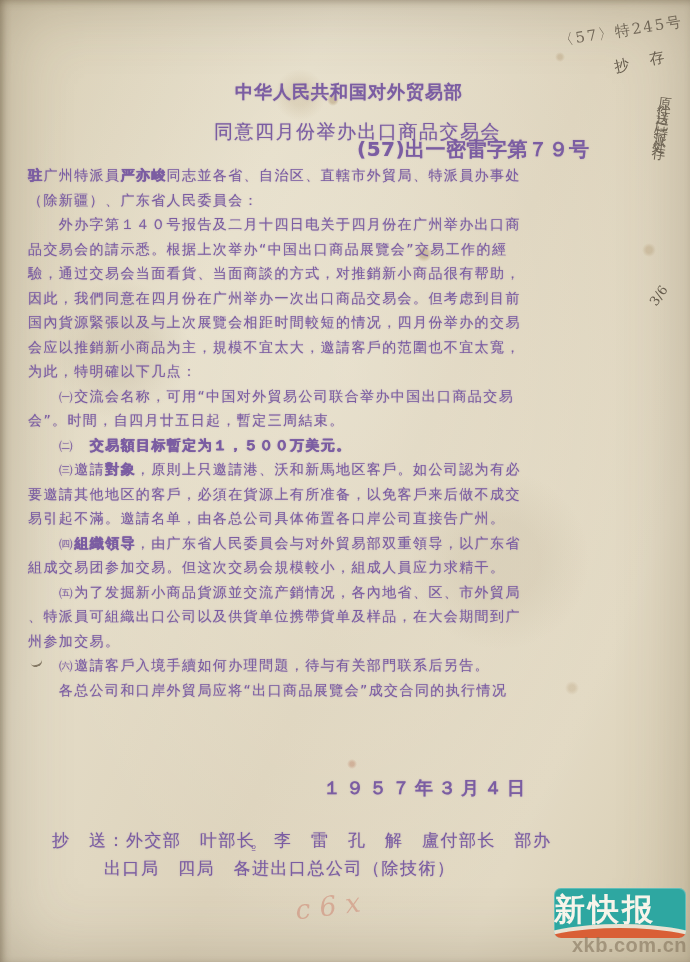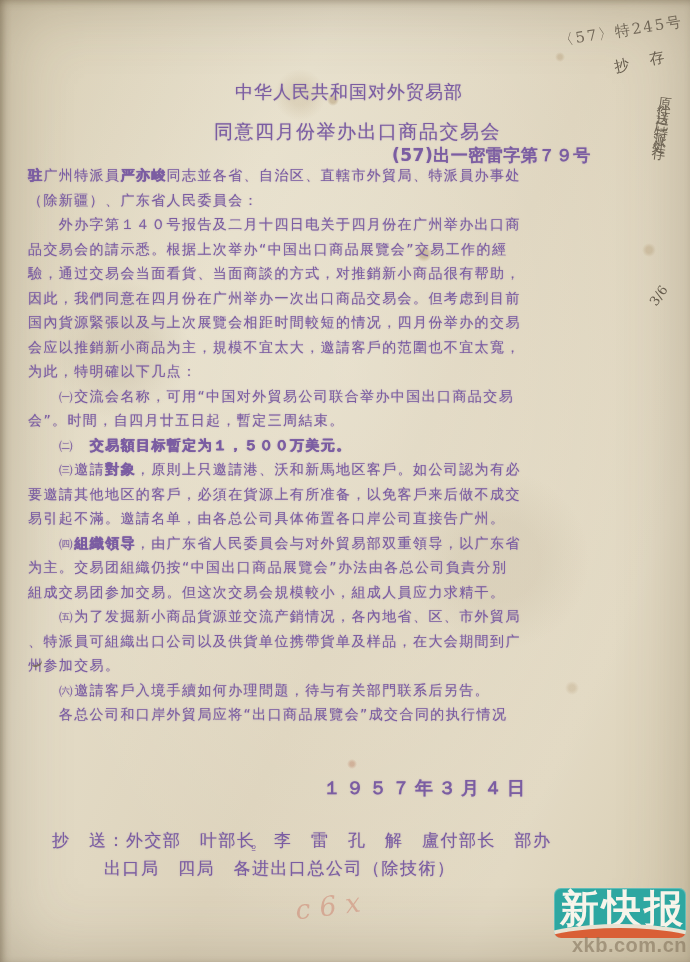--- a/index.html
+++ b/index.html
@@ -15,40 +15,40 @@
       radial-gradient(circle at 300px 95px,  rgba(150,120,70,.14) 0 10px, rgba(150,120,70,0) 26px),
       radial-gradient(circle at 120px 350px, rgba(120,100,70,.10) 0 30px, rgba(120,100,70,0) 70px),
       radial-gradient(circle at 500px 560px, rgba(125,105,70,.08) 0 40px, rgba(125,105,70,0) 90px),
       radial-gradient(ellipse at 50% 38%, rgba(255,253,244,.25), rgba(255,253,244,0) 70%),
       linear-gradient(115deg,#d9cfb6 0%, #e4dcc7 30%, #ddd3bc 55%, #e2d9c3 80%, #d7ccb1 100%);
     box-shadow: inset 0 0 70px rgba(95,80,52,.30), inset 6px 0 10px -4px rgba(80,65,40,.45), inset 0 5px 10px -4px rgba(80,65,40,.30);
     font-family:"DejaVu Sans",sans-serif;
   }
   .ink{color:#7b5da2;text-shadow:0 0 1.3px rgba(118,88,158,.55);}
   .abs{position:absolute;white-space:nowrap;}
-  .org{left:235px;top:80px;font-size:18px;font-weight:normal;letter-spacing:1px;}
+  .org{left:235px;top:80px;font-size:18px;font-weight:bold;letter-spacing:1px;}
   .subject{left:214px;top:119px;font-size:19px;font-weight:normal;letter-spacing:1.5px;}
-  .docno{left:357px;top:144px;font-size:17px;font-weight:bold;letter-spacing:.5px;margin-left:35px;}
+  .docno{left:357px;top:136px;font-size:20px;font-weight:bold;letter-spacing:.5px;}
   .body-block{position:absolute;left:28px;top:163px;width:648px;}
   .line{height:24.5px;line-height:24.5px;font-size:14px;letter-spacing:1.4px;white-space:nowrap;}
   .b{font-weight:700;text-shadow:.6px 0 0 currentColor,0 0 1.5px rgba(118,88,158,.7);}
   .dateline{left:323px;top:776px;font-size:18px;font-weight:bold;letter-spacing:5px;text-align:center;}
   .cc1{left:52px;top:829px;font-size:17px;letter-spacing:1.5px;}
   .cc2{left:104px;top:857px;font-size:17px;letter-spacing:1.5px;}
   .hand{color:#665c4d;font-family:"DejaVu Serif",serif;}
   .pencil-no{left:558px;top:22px;font-size:15px;transform:rotate(-9deg);letter-spacing:2px;opacity:.9;}
   .note-head{left:614px;top:52px;font-size:15px;transform:rotate(-12deg);letter-spacing:8px;}
   .note-vert{left:646px;top:86px;font-size:14px;writing-mode:vertical-rl;letter-spacing:7px;transform:rotate(7deg);height:200px;opacity:.95;}
   .note-date{left:648px;top:288px;font-size:13px;transform:rotate(-55deg);}
   .tickmark{left:30px;top:656px;width:12px;height:9px;border-bottom:2px solid rgba(110,98,78,.8);border-radius:50%;transform:rotate(-18deg);}
   .ins-dot{left:251px;top:843px;font-size:11px;color:#7b5da2;opacity:.85;}
   .ins-caret{left:240px;top:866px;font-size:13px;color:#7b5da2;opacity:.85;}
   .red-scribble{left:295px;top:890px;font-size:27px;font-style:italic;letter-spacing:9px;color:#c65b49;opacity:.34;transform:rotate(-7deg);font-family:"DejaVu Serif",serif;}
   .logo{position:absolute;left:554px;top:888px;width:132px;height:50px;background:#2ea7a1;border-radius:7px;overflow:hidden;box-shadow:0 0 0 1px rgba(255,255,255,.25) inset;}
-  .logo-text{position:absolute;top:2px;left:0;right:0;text-align:right;color:#f7f4ea;font-size:39px;font-weight:bold;letter-spacing:3px;line-height:38px;}
+  .logo-text{position:absolute;top:2px;left:0;right:0;text-align:left;color:#f7f4ea;font-size:31px;font-weight:bold;letter-spacing:3px;line-height:38px;}
   .swoosh-light{position:absolute;bottom:-16px;left:-14px;width:160px;height:30px;background:#e9e2d2;border-radius:50%;}
   .swoosh-orange{position:absolute;bottom:-20px;left:-14px;width:160px;height:30px;background:#d95f36;border-radius:50%;}
   .watermark{right:3px;top:934px;font-family:"Liberation Sans",sans-serif;font-size:20px;font-weight:bold;letter-spacing:.5px;color:rgba(125,110,85,.55);margin-left:46px;}
 </style>
 </head>
 <body>
 
 <div class="page">
 
   <div class="abs ink org">中华人民共和国对外贸易部</div>
@@ -65,21 +65,20 @@
     <div class="line">国內貨源緊張以及与上次展覽会相距时間較短的情况，四月份举办的交易</div>
     <div class="line">会应以推銷新小商品为主，規模不宜太大，邀請客戶的范圍也不宜太寬，</div>
     <div class="line">为此，特明確以下几点：</div>
     <div class="line">　　㈠交流会名称，可用“中国对外貿易公司联合举办中国出口商品交易</div>
     <div class="line">会”。时間，自四月廿五日起，暫定三周結束。</div>
     <div class="line">　　㈡　<span class="b">交易額目标暫定为１，５００万美元。</span></div>
     <div class="line">　　㈢邀請<span class="b">對象</span>，原則上只邀請港、沃和新馬地区客戶。如公司認为有必</div>
     <div class="line">要邀請其他地区的客戶，必須在貨源上有所准备，以免客戶来后做不成交</div>
     <div class="line">易引起不滿。邀請名单，由各总公司具体佈置各口岸公司直接告广州。</div>
     <div class="line">　　㈣<span class="b">組織領导</span>，由广东省人民委員会与对外貿易部双重領导，以广东省</div>
-    <div class="line">为主。交易团組織仍按“中国出口商品展覽会”办法由各总公司負責分別</div>
     <div class="line">組成交易团参加交易。但这次交易会規模較小，組成人員应力求精干。</div>
     <div class="line">　　㈤为了发掘新小商品貨源並交流产銷情况，各內地省、区、市外貿局</div>
     <div class="line">、特派員可組織出口公司以及供貨单位携帶貨单及样品，在大会期間到广</div>
     <div class="line">州参加交易。</div>
     <div class="line">　　㈥邀請客戶入境手續如何办理問題，待与有关部門联系后另告。</div>
     <div class="line">　　各总公司和口岸外貿局应将“出口商品展覽会”成交合同的执行情况</div>
   </div>
 
   <div class="abs ink dateline">１９５７年３月４日</div>
 

